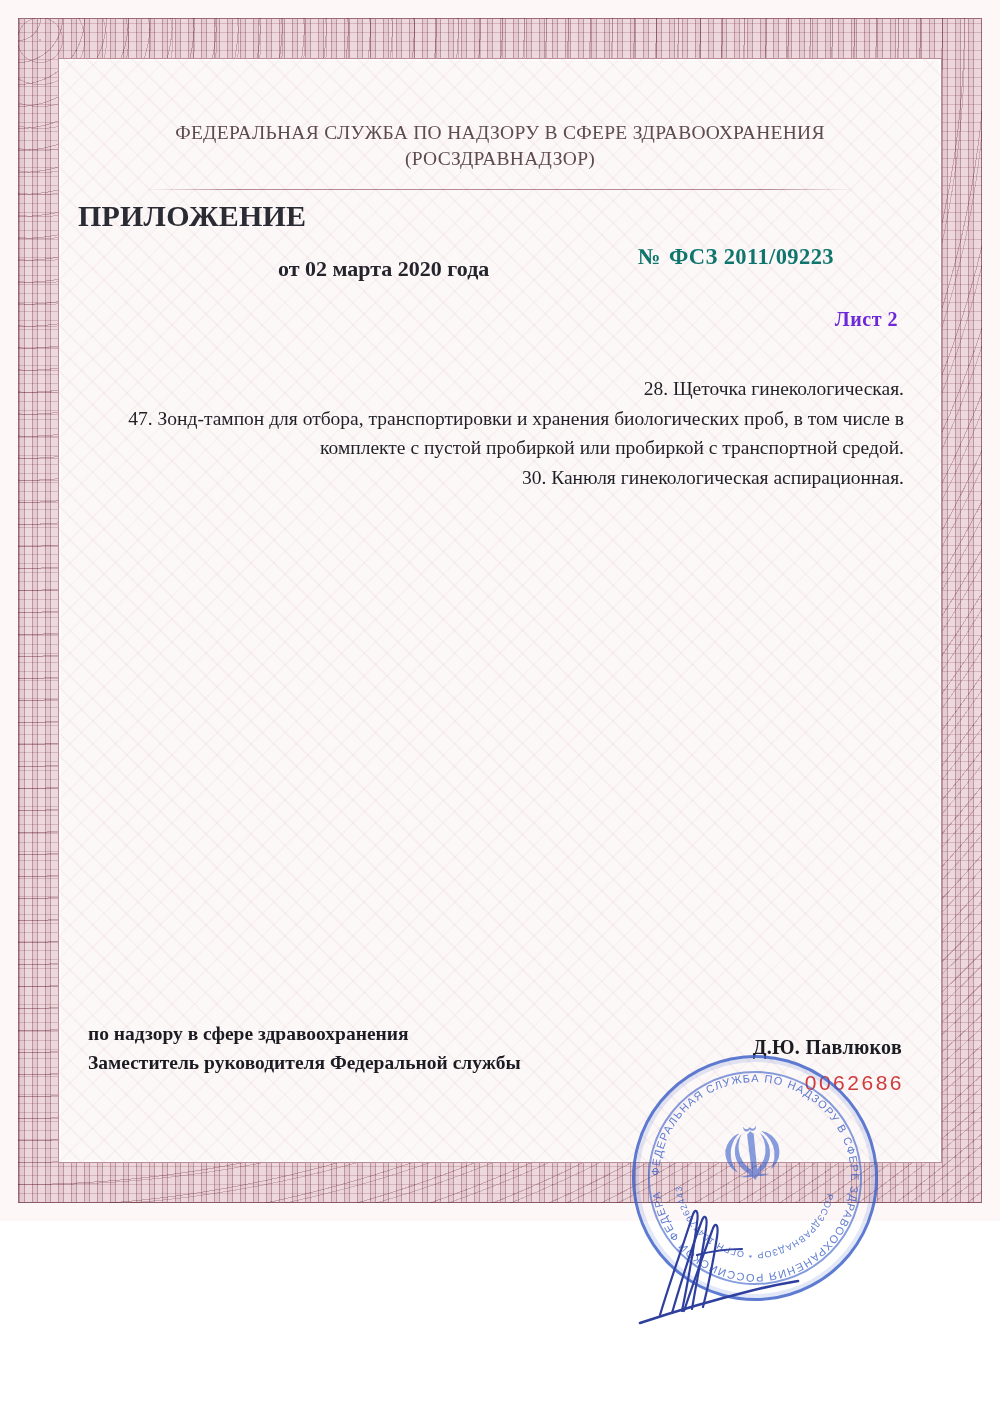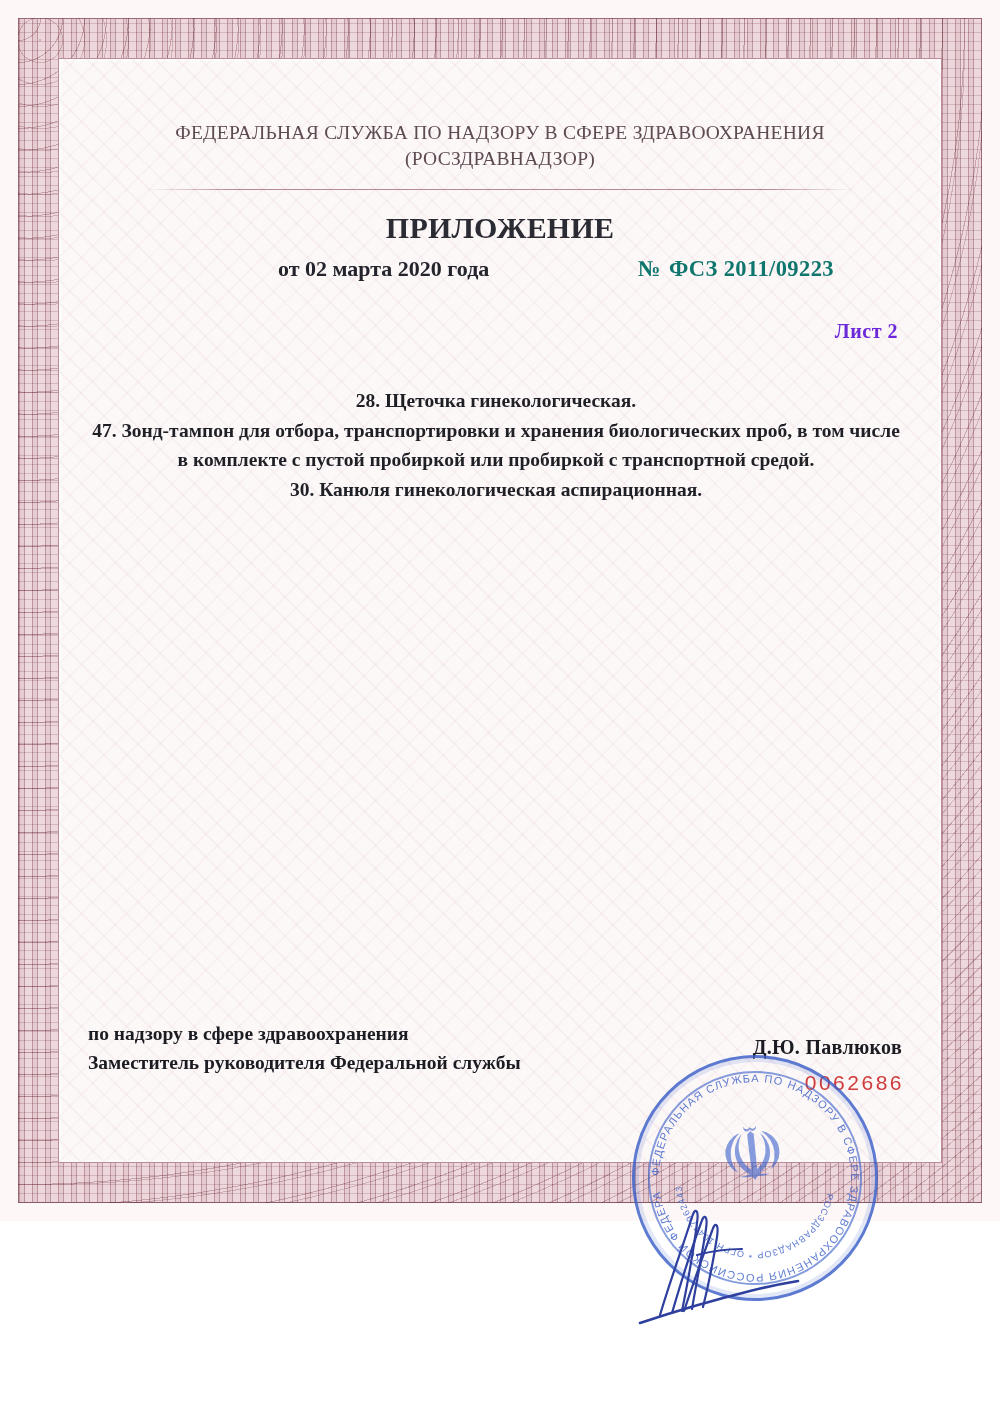--- a/index.html
+++ b/index.html
@@ -82,41 +82,40 @@
   .agency .l2 { display: block; }
 
   .rule {
     margin: 16px auto 0 auto;
     width: 84%;
     height: 1px;
     background: linear-gradient(90deg, rgba(170,120,132,0) 0%, rgba(170,120,132,0.85) 12%, rgba(170,120,132,0.85) 88%, rgba(170,120,132,0) 100%);
   }
 
   .title {
-    text-align: center;
-    margin-top: 20px;
+    margin-top: 8px;
     color: #2b2b33;
     font-weight: bold;
     font-size: 31px;
     line-height: 1.22;
     letter-spacing: 0.2px;
   }
   .title .t1 { font-size: 30px; display: block; }
   .title .t2 { font-size: 31px; display: block; letter-spacing: 0px;}
   .title .t3 { font-size: 31px; display: block; }
 
   .datenum {
     position: relative;
     margin-top: 10px;
     height: 34px;
   }
   .doc-date {
     position: absolute;
     left: 200px;
-    top: 0;
+    top: 12px;
     font-weight: bold;
     font-size: 22px;
     color: #24242c;
   }
   .doc-number {
     position: absolute;
     left: 560px;
     top: 0;
     font-weight: bold;
     font-size: 22.5px;
@@ -136,21 +135,21 @@
   }
 
   .items {
     margin-top: 44px;
     padding-left: 10px;
     padding-right: 18px;
     color: #1f1f26;
     font-size: 19.5px;
     line-height: 1.45;
   }
-  .items .item { margin: 0 0 2px 0; text-align: center; font-weight: bold; }
+  .items .item { margin: 0 0 2px 0; text-align: right; }
 
   
   .sign-block {
     position: absolute;
     left: 10px;
     bottom: 66px;
     width: 100%;
   }
   .sign-title {
     font-weight: bold;

